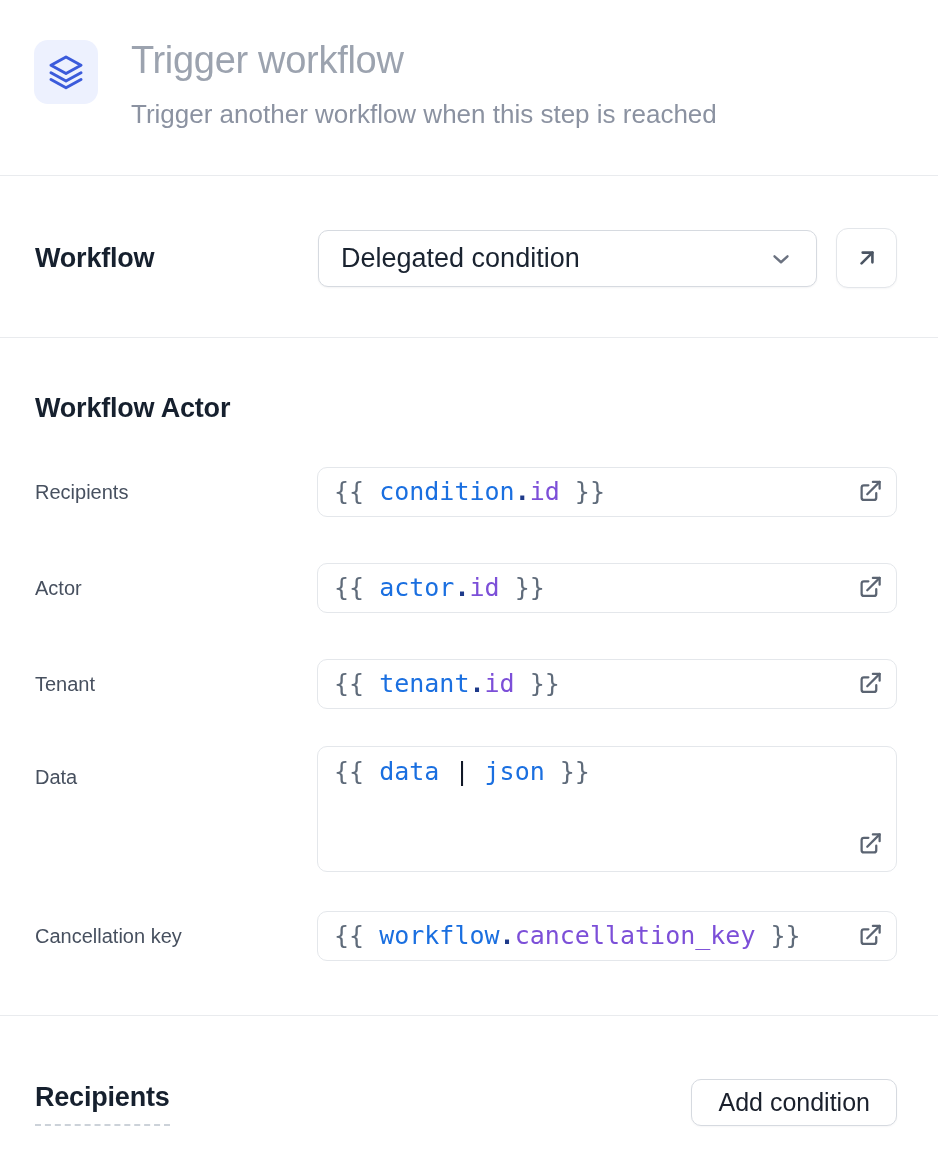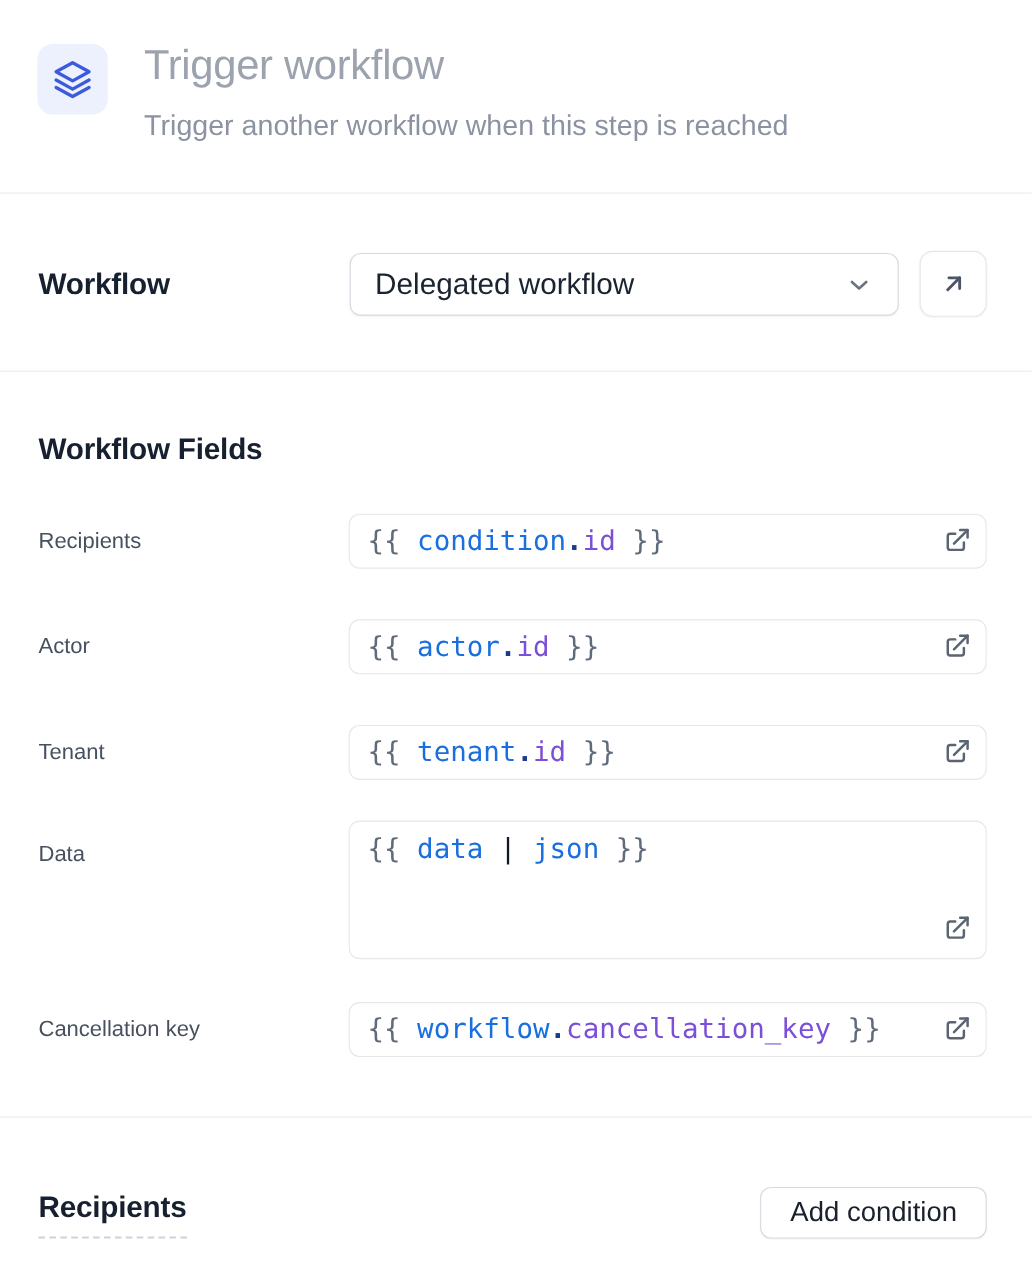--- a/index.html
+++ b/index.html
@@ -103,35 +103,35 @@
       <polyline points="2 17 12 22.5 22 17"></polyline>
     </svg>
   </div>
   <div class="page-title">Trigger workflow</div>
   <div class="page-subtitle">Trigger another workflow when this step is reached</div>
 
   <div class="divider" id="divider-1"></div>
 
   <div class="workflow-label">Workflow</div>
   <div class="select">
-    <span class="select-value">Delegated workflow</span>
+    <span class="select-value">Delegated condition</span>
     <svg width="26" height="26" viewBox="0 0 24 24" fill="none" stroke="#6b7280" stroke-width="2.2" stroke-linecap="round" stroke-linejoin="round">
       <polyline points="6 9.5 12 15 18 9.5"></polyline>
     </svg>
   </div>
   <div class="open-btn">
     <svg width="26" height="26" viewBox="0 0 24 24" fill="none" stroke="#4b5563" stroke-width="2.4" stroke-linecap="round" stroke-linejoin="round">
       <line x1="7" y1="17" x2="17" y2="7"></line>
       <polyline points="8 7 17 7 17 16"></polyline>
     </svg>
   </div>
 
   <div class="divider" id="divider-2"></div>
 
-  <div class="section-heading" id="fields-heading">Workflow Fields</div>
+  <div class="section-heading" id="fields-heading">Workflow Actor</div>
 
   <div class="field-row" id="row-0">
     <div class="field-label">Recipients</div>
     <div class="field-input">
       <span class="code"><span class="tok-brace">{{ </span><span class="tok-variable">condition</span><span class="tok-dot">.</span><span class="tok-property">id</span><span class="tok-brace"> }}</span></span>
       <span class="ext-link">
         <svg width="27" height="27" viewBox="0 0 24 24" fill="none" stroke="#5b6472" stroke-width="2" stroke-linecap="round" stroke-linejoin="round">
           <path d="M18 13v4a2 2 0 0 1-2 2H7a2 2 0 0 1-2-2V8a2 2 0 0 1 2-2h4"></path>
           <polyline points="15 3 21 3 21 9"></polyline>
           <line x1="10" y1="14" x2="21" y2="3"></line>

